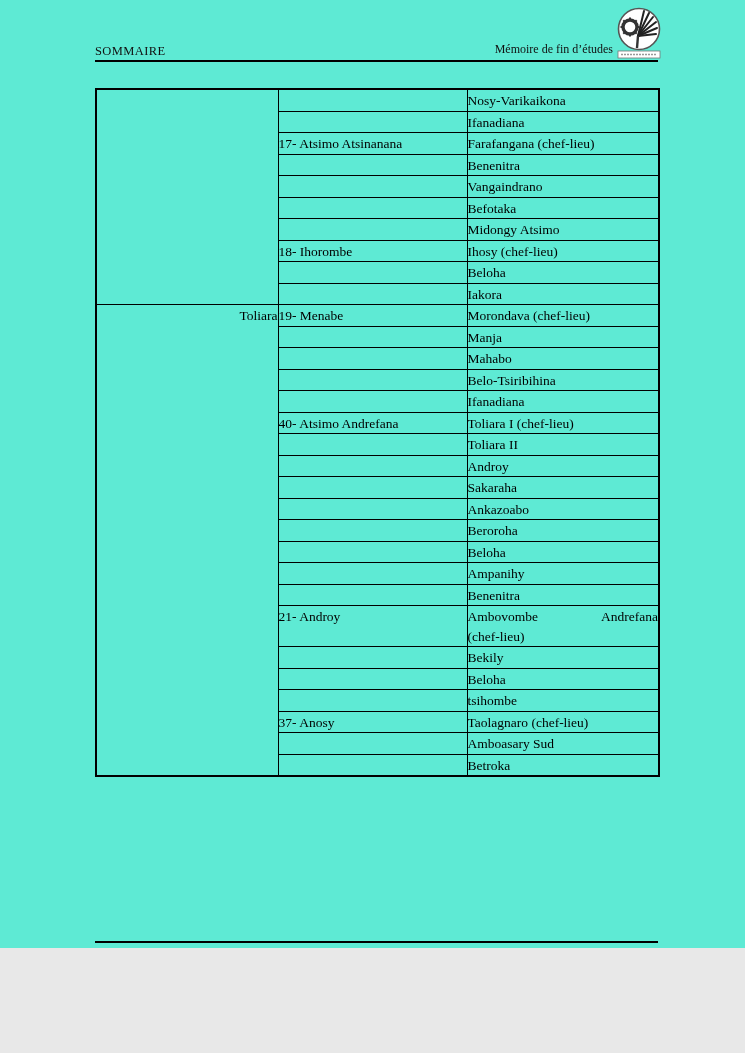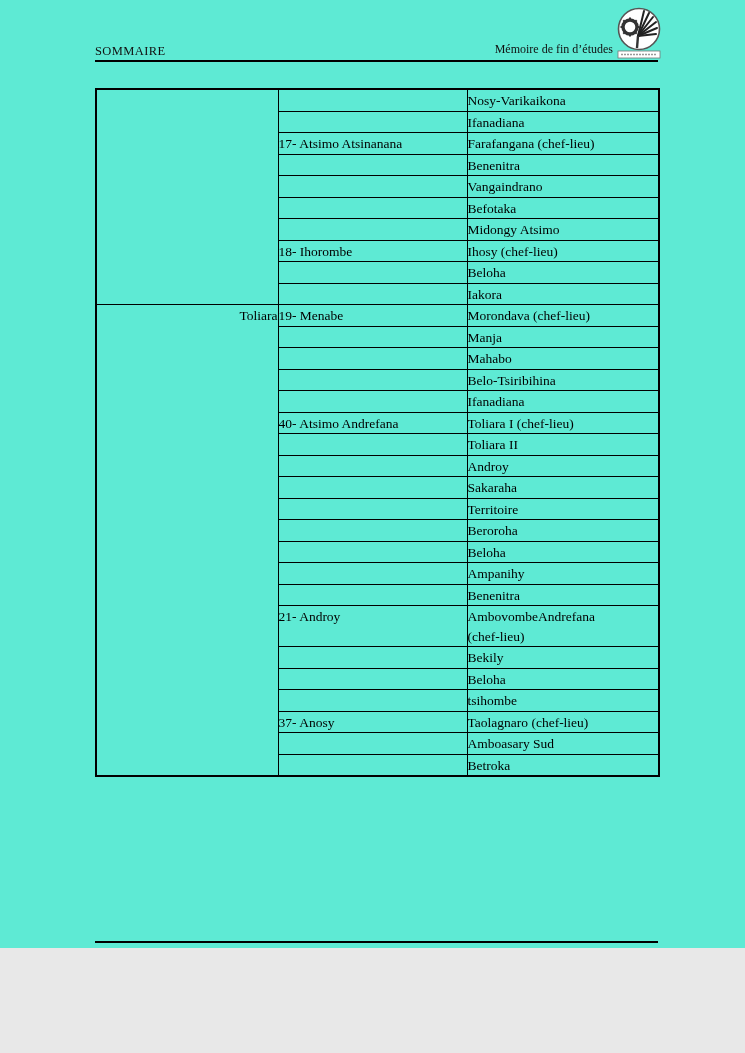--- a/index.html
+++ b/index.html
@@ -47,21 +47,21 @@
     line-height: 19.5px;
     vertical-align: top;
     padding: 1px 0 0 0;
     overflow: hidden;
     white-space: nowrap;
   }
   td.province-cell { text-align: right; }
   td.region-cell   { padding-left: 26px; }
   td.district-cell { padding-left: 14px; padding-right: 9px; }
   td.district-cell .justify-line {
-    display: flex; justify-content: flex-start; white-space: nowrap;
+    display: flex; justify-content: space-between; white-space: nowrap;
   }
 
   
   .ftr-rule {
     position: absolute; left: 95px; top: 941px;
     width: 563px; height: 2px; background: #000;
   }
   .ftr-page    { position: absolute; right: 88px; top: 945px; font-size: 15px; }
   .ftr-author  { position: absolute; left: 95px;  top: 953px; font-size: 12.5px; }
   .ftr-subtitle{ position: absolute; left: 95px;  top: 973px; font-size: 12.5px; }
@@ -190,21 +190,21 @@
         <tr>
           <td class="region-cell"></td>
           <td class="district-cell">Androy</td>
         </tr>
         <tr>
           <td class="region-cell"></td>
           <td class="district-cell">Sakaraha</td>
         </tr>
         <tr>
           <td class="region-cell"></td>
-          <td class="district-cell">Territoire</td>
+          <td class="district-cell">Ankazoabo</td>
         </tr>
         <tr>
           <td class="region-cell"></td>
           <td class="district-cell">Beroroha</td>
         </tr>
         <tr>
           <td class="region-cell"></td>
           <td class="district-cell">Beloha</td>
         </tr>
         <tr>

